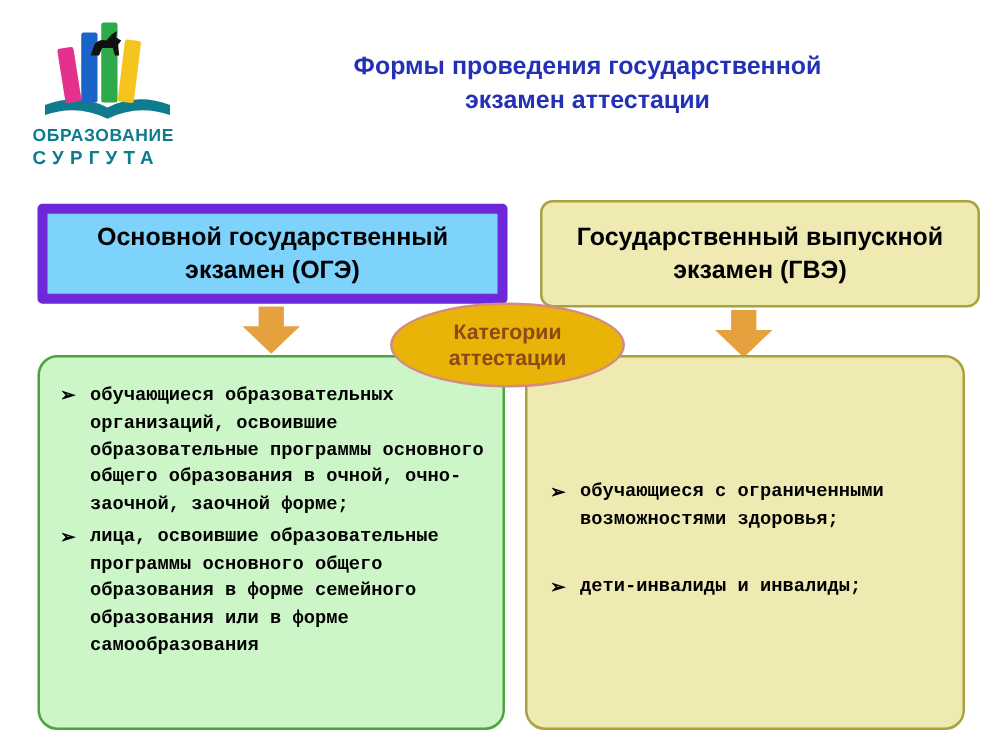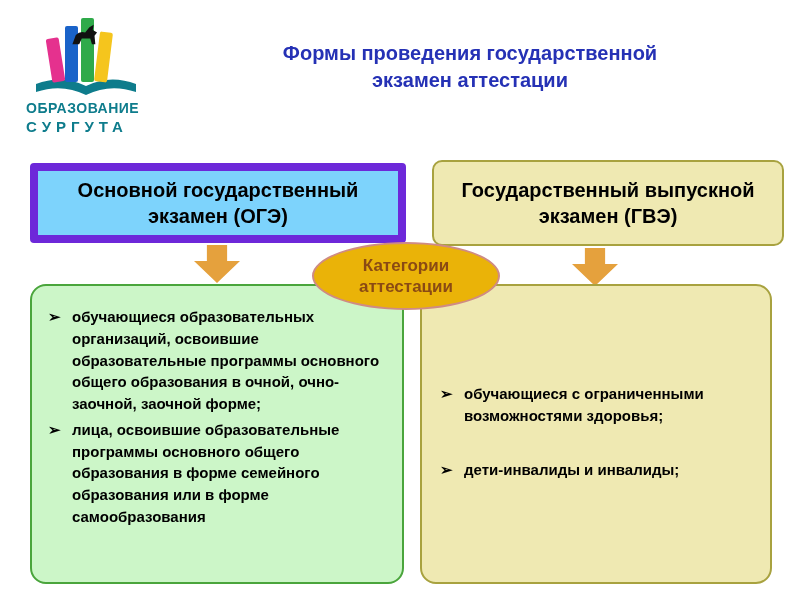--- a/index.html
+++ b/index.html
@@ -68,21 +68,21 @@
     left:30px;top:284px;width:374px;height:300px;
     background:#ccf6c8;border:2px solid #4aa53c;padding:20px 14px 12px 16px;
   }
   .box-right{
     left:420px;top:284px;width:352px;height:300px;
     background:#efe9b2;border:2px solid #a8a23f;padding:16px 18px;
     display:flex;flex-direction:column;justify-content:center;gap:28px;
   }
   .item{display:flex;margin-bottom:4px;}
   .bullet{flex:0 0 24px;text-align:left;}
-  .itext{flex:1;}
+  .itext{flex:1;font-family:Liberation Mono, monospace;}
 </style>
 </head>
 <body>
 
 <div class="slide">
 
   <div class="logo">
     <div class="books">
       <span class="bk bk1"></span>
       <span class="bk bk2"></span>

